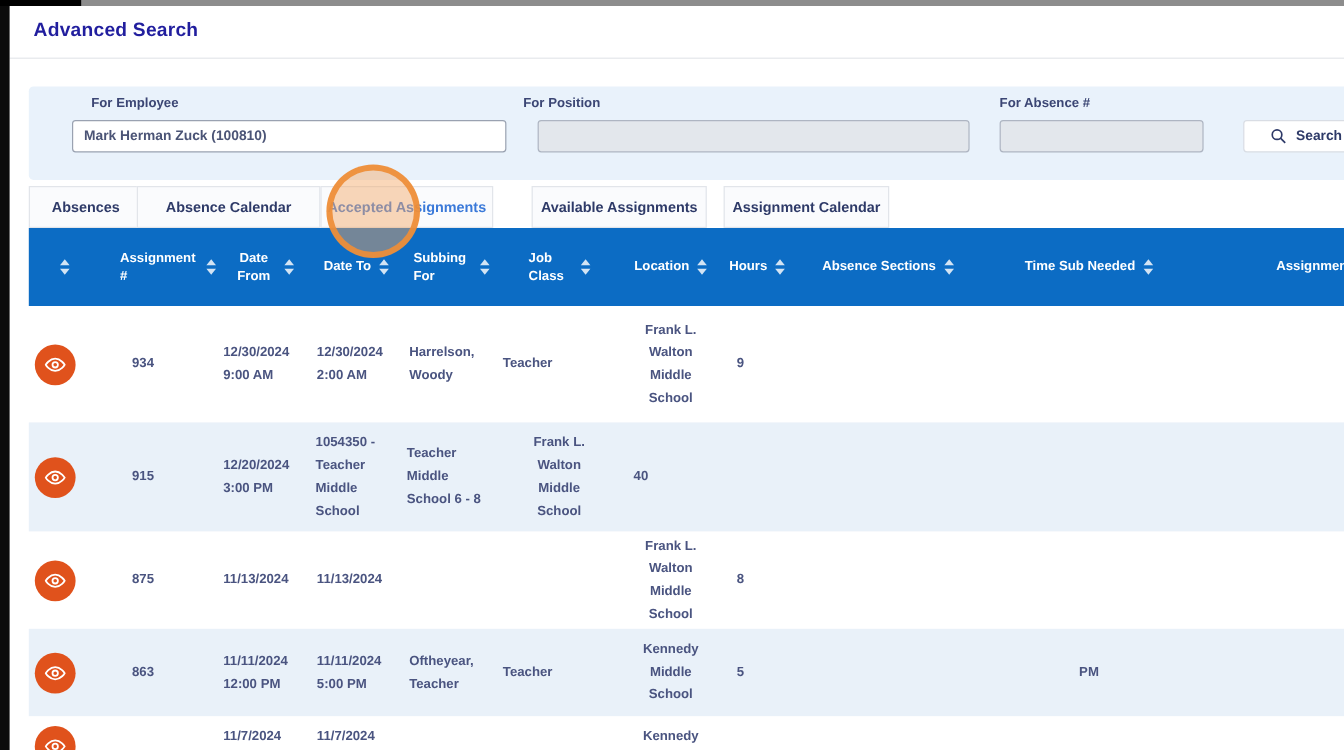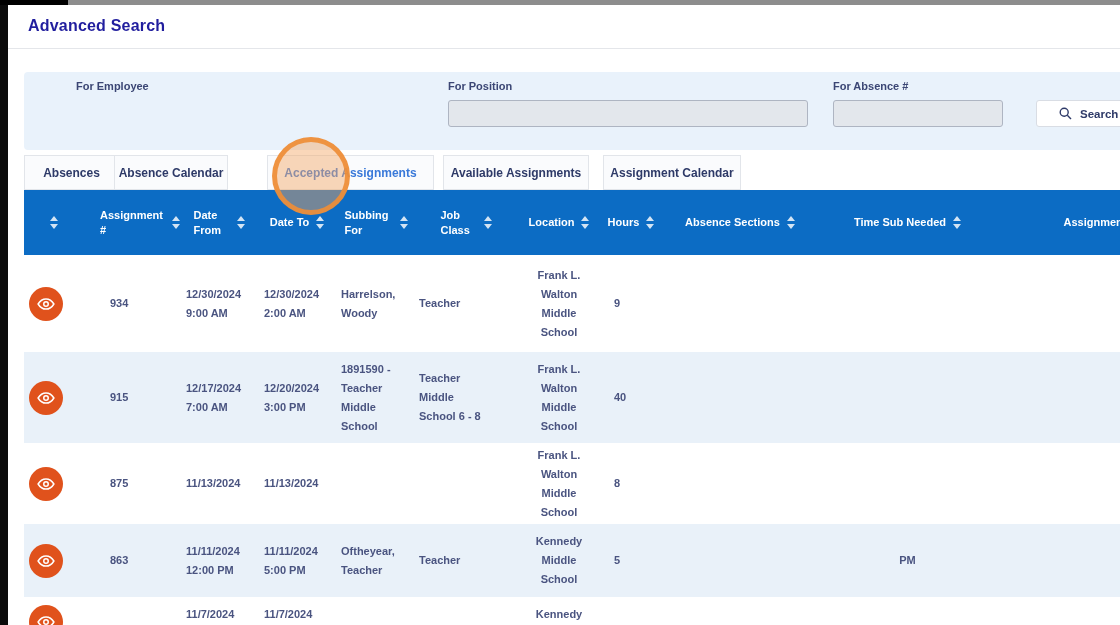--- a/index.html
+++ b/index.html
@@ -28,52 +28,52 @@
     position:absolute;top:8px;font-size:11px;font-weight:700;color:#3b4674;
   }
   .f-input{
     position:absolute;top:28px;height:27px;box-sizing:border-box;
     border:1px solid #9aa2b1;border-radius:3px;background:#fff;
     font-family:"Liberation Sans",sans-serif;font-size:11.5px;font-weight:600;color:#4b5476;
     padding:0 9px;outline:none;
   }
   .f-input:disabled{background:#e3e7ec;border-color:#aeb5c2;}
   .lbl-emp{left:52px;} .in-emp{left:36px;width:362px;}
-  .lbl-pos{left:424px;} .in-pos{left:424px;width:360px;}
+  .lbl-pos{left:412px;} .in-pos{left:424px;width:360px;}
   .lbl-abs{left:809px;} .in-abs{left:809px;width:170px;}
   .search-btn{
     position:absolute;left:1012px;top:28px;width:118px;height:27px;box-sizing:border-box;
     background:#fff;border:1px solid #d9dde4;border-radius:3px;
     display:flex;align-items:center;justify-content:flex-start;padding-left:22px;gap:8px;
     font-family:"Liberation Sans",sans-serif;font-size:11.5px;font-weight:700;color:#2e3a68;cursor:pointer;
   }
 
   
   .tab{
     position:absolute;top:155px;height:35px;box-sizing:border-box;
     background:#fafbfd;border:1px solid #e2e5ea;
     display:flex;align-items:center;justify-content:center;
     font-family:"Liberation Sans",sans-serif;font-size:12px;font-weight:700;color:#2e3a68;cursor:pointer;
   }
   .tab.active{color:#3a79d9;}
   .tab1{left:24px;width:95px;}
-  .tab2{left:114px;width:114px;}
-  .tab3{left:267px;width:167px;}
+  .tab2{left:114px;width:153px;}
+  .tab3{left:267px;width:144px;}
   .tab4{left:443px;width:146px;}
   .tab5{left:603px;width:138px;}
 
   
   .table{position:absolute;left:24px;top:190px;width:1171px;}
   .grid{display:grid;grid-template-columns:76px 80px 78px 78px 80px 100px 86px 58px 160px 175px 200px;}
   .thead{height:65px;background:#0c6cc4;align-items:center;}
   .th{display:flex;align-items:center;justify-content:center;color:#fff;font-size:11px;font-weight:700;line-height:15px;}
   .th .lbl{display:inline-block;}
   .th0{justify-content:flex-start;padding-left:19px;}
   .th1 .lbl{max-width:70px;}
-  .th2 .lbl{max-width:36px;}
+  .th2 .lbl{max-width:36px;text-align:center;}
   .th4 .lbl{max-width:48px;}
   .th5 .lbl{max-width:36px;}
   .sort{display:flex;flex-direction:column;gap:3px;margin-left:7px;cursor:pointer;}
   .sort b{display:block;width:0;height:0;border-left:4px solid transparent;border-right:4px solid transparent;}
   .sort b.u{border-bottom:5px solid rgba(255,255,255,.82);}
   .sort b.d{border-top:5px solid rgba(255,255,255,.82);}
 
   .trow{align-items:center;color:#4a5480;font-size:11px;font-weight:600;line-height:19px;background:#fff;}
   .trow.alt{background:#e9f1f9;}
   .r0{height:97px;} .r1{height:91px;} .r2{height:81px;} .r3{height:73px;}
@@ -105,20 +105,21 @@
 
 <div class="left-strip"></div>
 <div class="corner-block"></div>
 <div class="top-strip"></div>
 
 <h1 class="page-title">Advanced Search</h1>
 <div class="title-divider"></div>
 
 <div class="filter-panel">
   <span class="f-label lbl-emp">For Employee</span>
+  <input class="f-input in-emp" type="text" value="Mark Herman Zuck (100810)" style="">
   <span class="f-label lbl-pos">For Position</span>
   <input class="f-input in-pos" type="text" disabled="" value="" style="">
   <span class="f-label lbl-abs">For Absence #</span>
   <input class="f-input in-abs" type="text" disabled="" value="" style="">
   <button class="search-btn">
     <span style="display:flex;">
       <svg width="13" height="13" viewBox="0 0 13 13">
           <circle cx="5.2" cy="5.2" r="4" fill="none" stroke="#2e3a68" stroke-width="1.4"></circle>
           <line x1="8.3" y1="8.3" x2="12" y2="12" stroke="#2e3a68" stroke-width="1.4"></line>
         </svg>
@@ -258,27 +259,24 @@
               <path d="M1.5 12s4-6.8 10.5-6.8S22.5 12 22.5 12s-4 6.8-10.5 6.8S1.5 12 1.5 12z" fill="none" stroke="#fff" stroke-width="2"></path>
               <circle cx="12" cy="12" r="3" fill="none" stroke="#fff" stroke-width="2"></circle>
             </svg>
           </span>
         </button>
       </div>
     <div class="td c-assign">
         <span class="v">915</span>
       </div>
     <div class="td c-date">
-        <span class="v">12/17/2024 7:00 AM</span>
-      </div>
-    <div class="td c-date">
         <span class="v">12/20/2024 3:00 PM</span>
       </div>
     <div class="td c-sub">
-        <span class="v">1891590 - Teacher Middle School</span>
+        <span class="v">1054350 - Teacher Middle School</span>
       </div>
     <div class="td c-job">
         <span class="v">Teacher Middle School 6 - 8</span>
       </div>
     <div class="td c-loc">
         <span class="v">Frank L. Walton Middle School</span>
       </div>
     <div class="td c-hours">
         <span class="v">40</span>
       </div>

